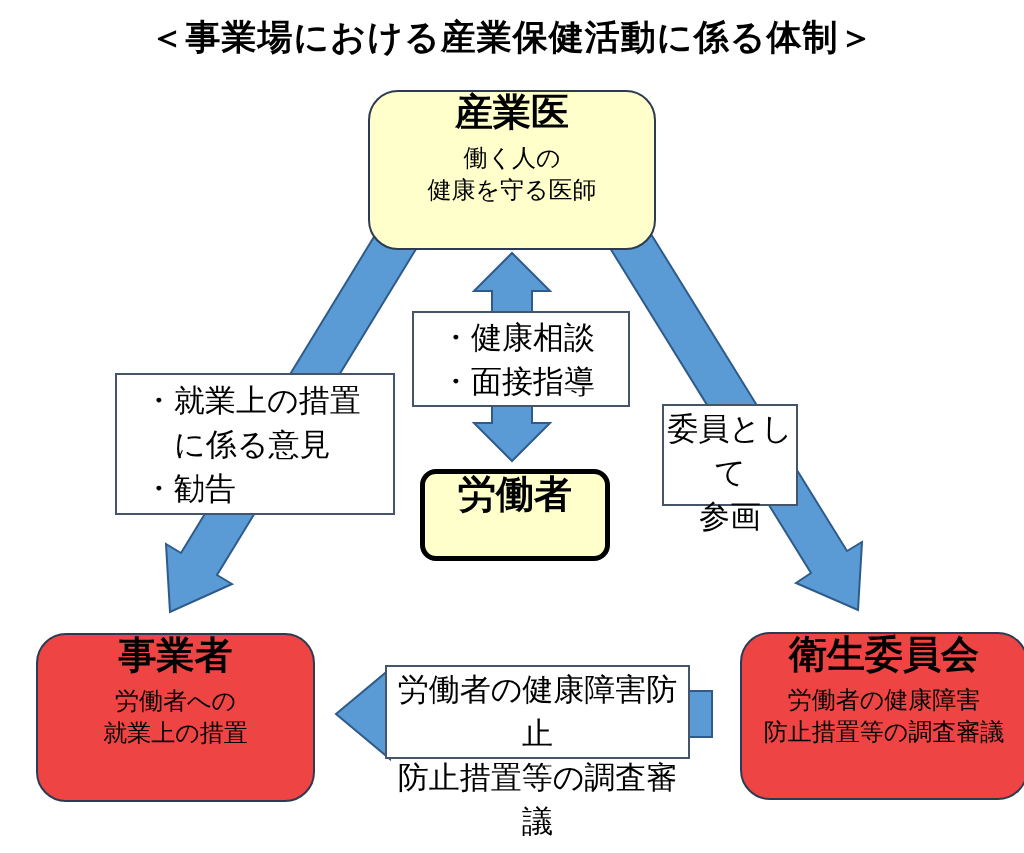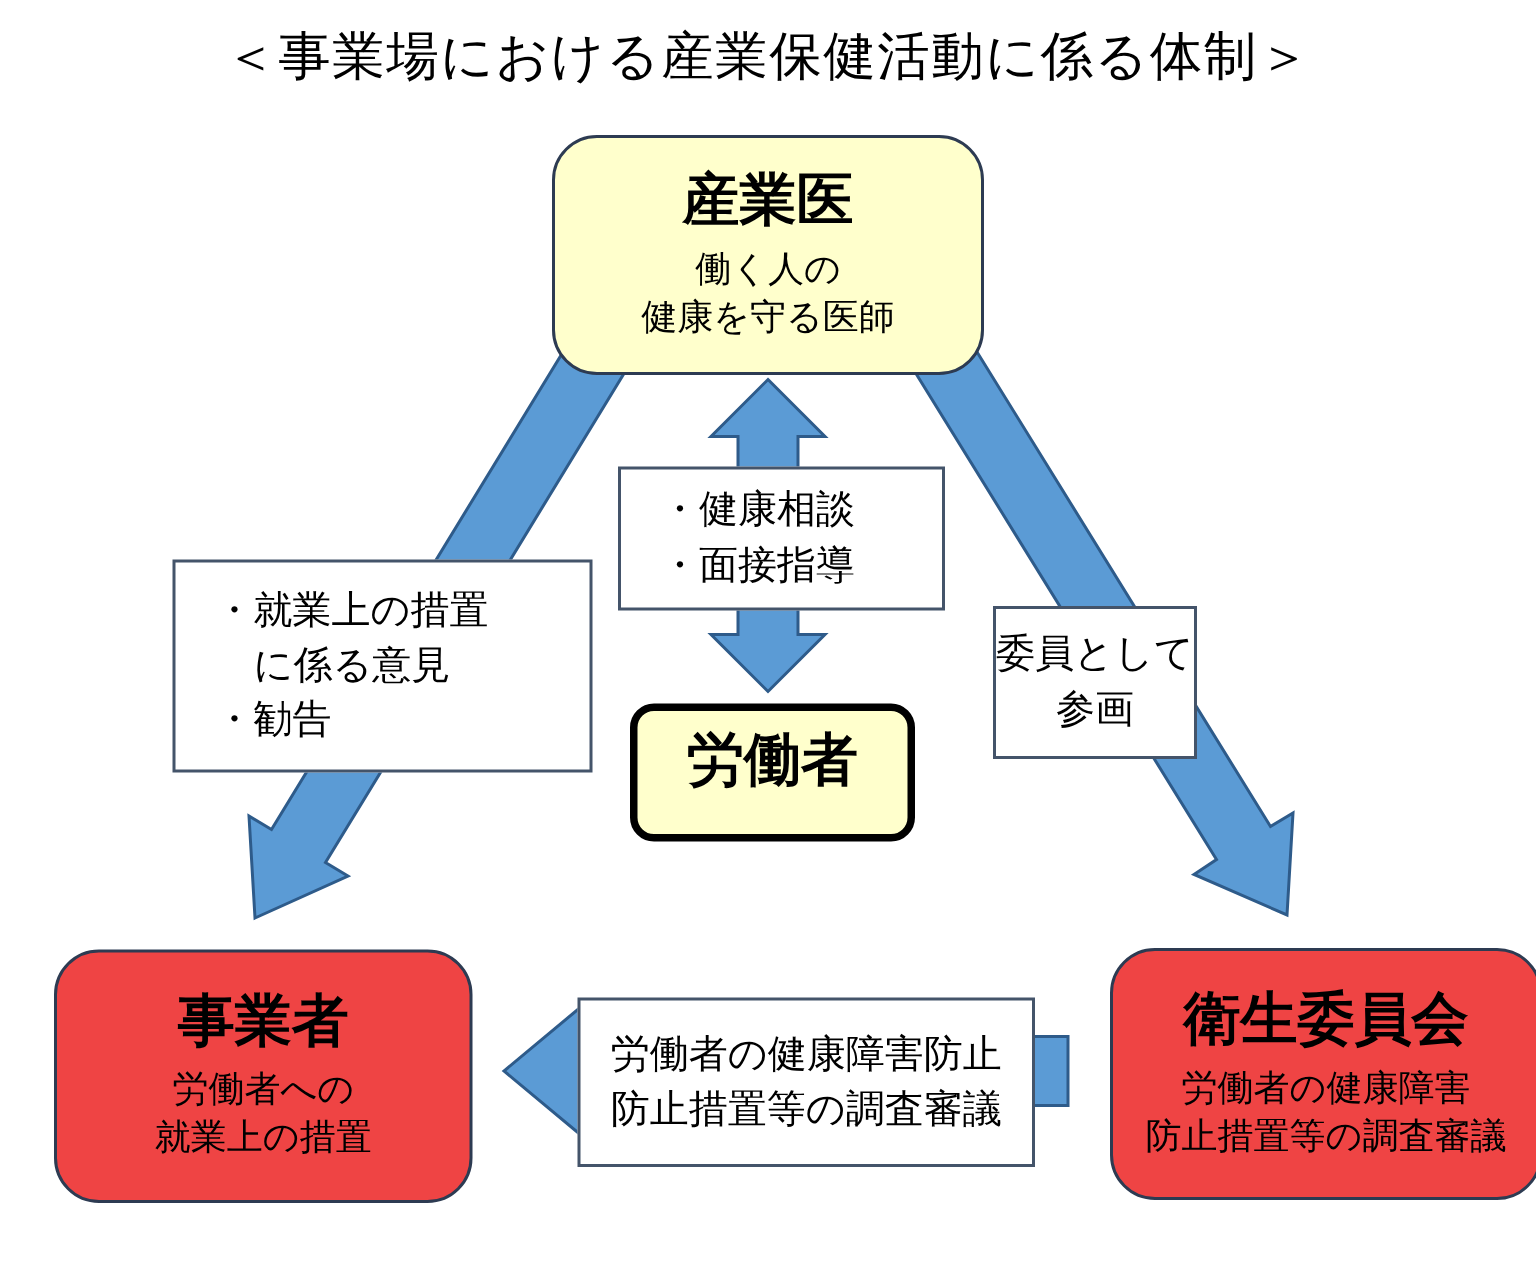--- a/index.html
+++ b/index.html
@@ -10,41 +10,41 @@
     background: #ffffff;
     font-family: "DejaVu Sans", sans-serif;
     color: #000;
     overflow: hidden;
   }
   .title {
     position: absolute;
     top: 14px; left: 0; width: 100%;
     text-align: center;
     font-size: 35px;
-    font-weight: normal;
+    font-weight: bold;
     letter-spacing: 1px;
   }
   svg.arrows {
     position: absolute;
     left: 0; top: 0;
     z-index: 1;
   }
   .arrow {
     fill: #5B9BD5;
     stroke: #2E5B8A;
     stroke-width: 2;
   }
   .node, .label-box {
     position: absolute;
     box-sizing: border-box;
     z-index: 2;
     display: flex;
     flex-direction: column;
     align-items: center;
-    justify-content: center;
+    justify-content: flex-start;
     text-align: center;
   }
   .node {
     background: #FFFFCC;
     border: 2px solid #2D3B52;
     border-radius: 30px;
   }
   .node .node-title {
     font-size: 38px;
     font-weight: bold;
@@ -58,37 +58,37 @@
   .node.green { background: #ef4444; }
   .node.worker {
     background: #FFFFCC;
     border: 5px solid #000000;
     border-radius: 16px;
   }
   .node.worker .node-title { margin-bottom: 16px; }
   .label-box {
     background: #ffffff;
     border: 2px solid #44546A;
-    font-size: 26px;
+    font-size: 31px;
     line-height: 1.42;
   }
   .label-box.left-align {
     align-items: flex-start;
     text-align: left;
     padding-left: 26px;
     justify-content: center;
   }
   #node-sangyoui   { left: 368px; top: 90px;  width: 288px; height: 160px; }
   #label-consult   { left: 412px; top: 311px; width: 218px; height: 96px;  }
   #node-roudousha  { left: 420px; top: 469px; width: 190px; height: 92px;  }
   #label-measures  { left: 115px; top: 373px; width: 280px; height: 142px; }
   #label-committee { left: 662px; top: 404px; width: 136px; height: 102px; }
   #node-jigyousha  { left: 36px;  top: 633px; width: 279px; height: 169px; }
   #node-eisei      { left: 712px; top: 632px; width: 288px; height: 168px; margin-left: 28px; }
-  #label-opinion   { left: 385px; top: 665px; width: 305px; height: 113px;  }
+  #label-opinion   { left: 385px; top: 665px; width: 305px; height: 94px;  }
 </style>
 </head>
 <body>
 
 <div class="canvas">
 
   <div class="title">＜事業場における産業保健活動に係る体制＞</div>
 
   <svg class="arrows" width="1024" height="853" viewBox="0 0 1024 853">
 

